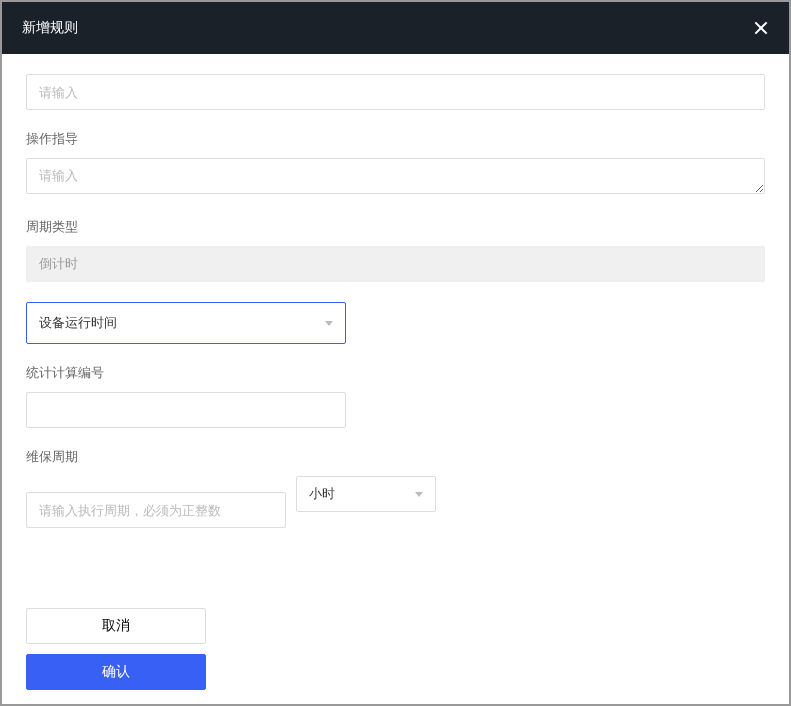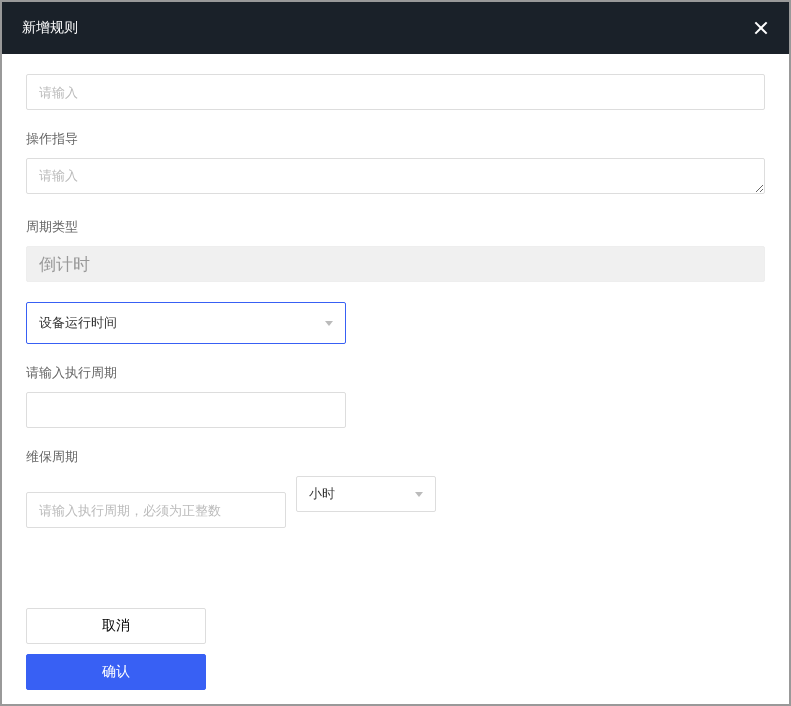--- a/index.html
+++ b/index.html
@@ -101,21 +101,21 @@
     }
     .form-textarea::placeholder {
       color: #bbb;
     }
     .form-input-disabled {
       width: 100%;
       height: 36px;
       padding: 0 12px;
       border: 1px solid #eee;
       border-radius: 2px;
-      font-size: 17px;
+      font-size: 13px;
       color: #999;
       background: #f0f0f0;
       display: flex;
       align-items: center;
     }
     .form-select {
       width: 320px;
       height: 42px;
       padding: 0 12px;
       border: 1px solid #3860f4;
@@ -224,21 +224,21 @@
     </div>
 
     <div class="form-group">
       <div class="form-select">
         <span>设备运行时间</span>
         <span class="chevron-down"></span>
       </div>
     </div>
 
     <div class="form-group">
-      <label class="form-label">请输入执行周期</label>
+      <label class="form-label">统计计算编号</label>
       <input type="text" class="form-input-narrow" style="">
     </div>
 
     <div class="form-group">
       <label class="form-label">维保周期</label>
       <div class="inline-row">
         <input type="text" class="form-input-period" placeholder="请输入执行周期，必须为正整数" style="">
         <div class="form-select-unit">
           <span>小时</span>
           <span class="chevron-down"></span>

